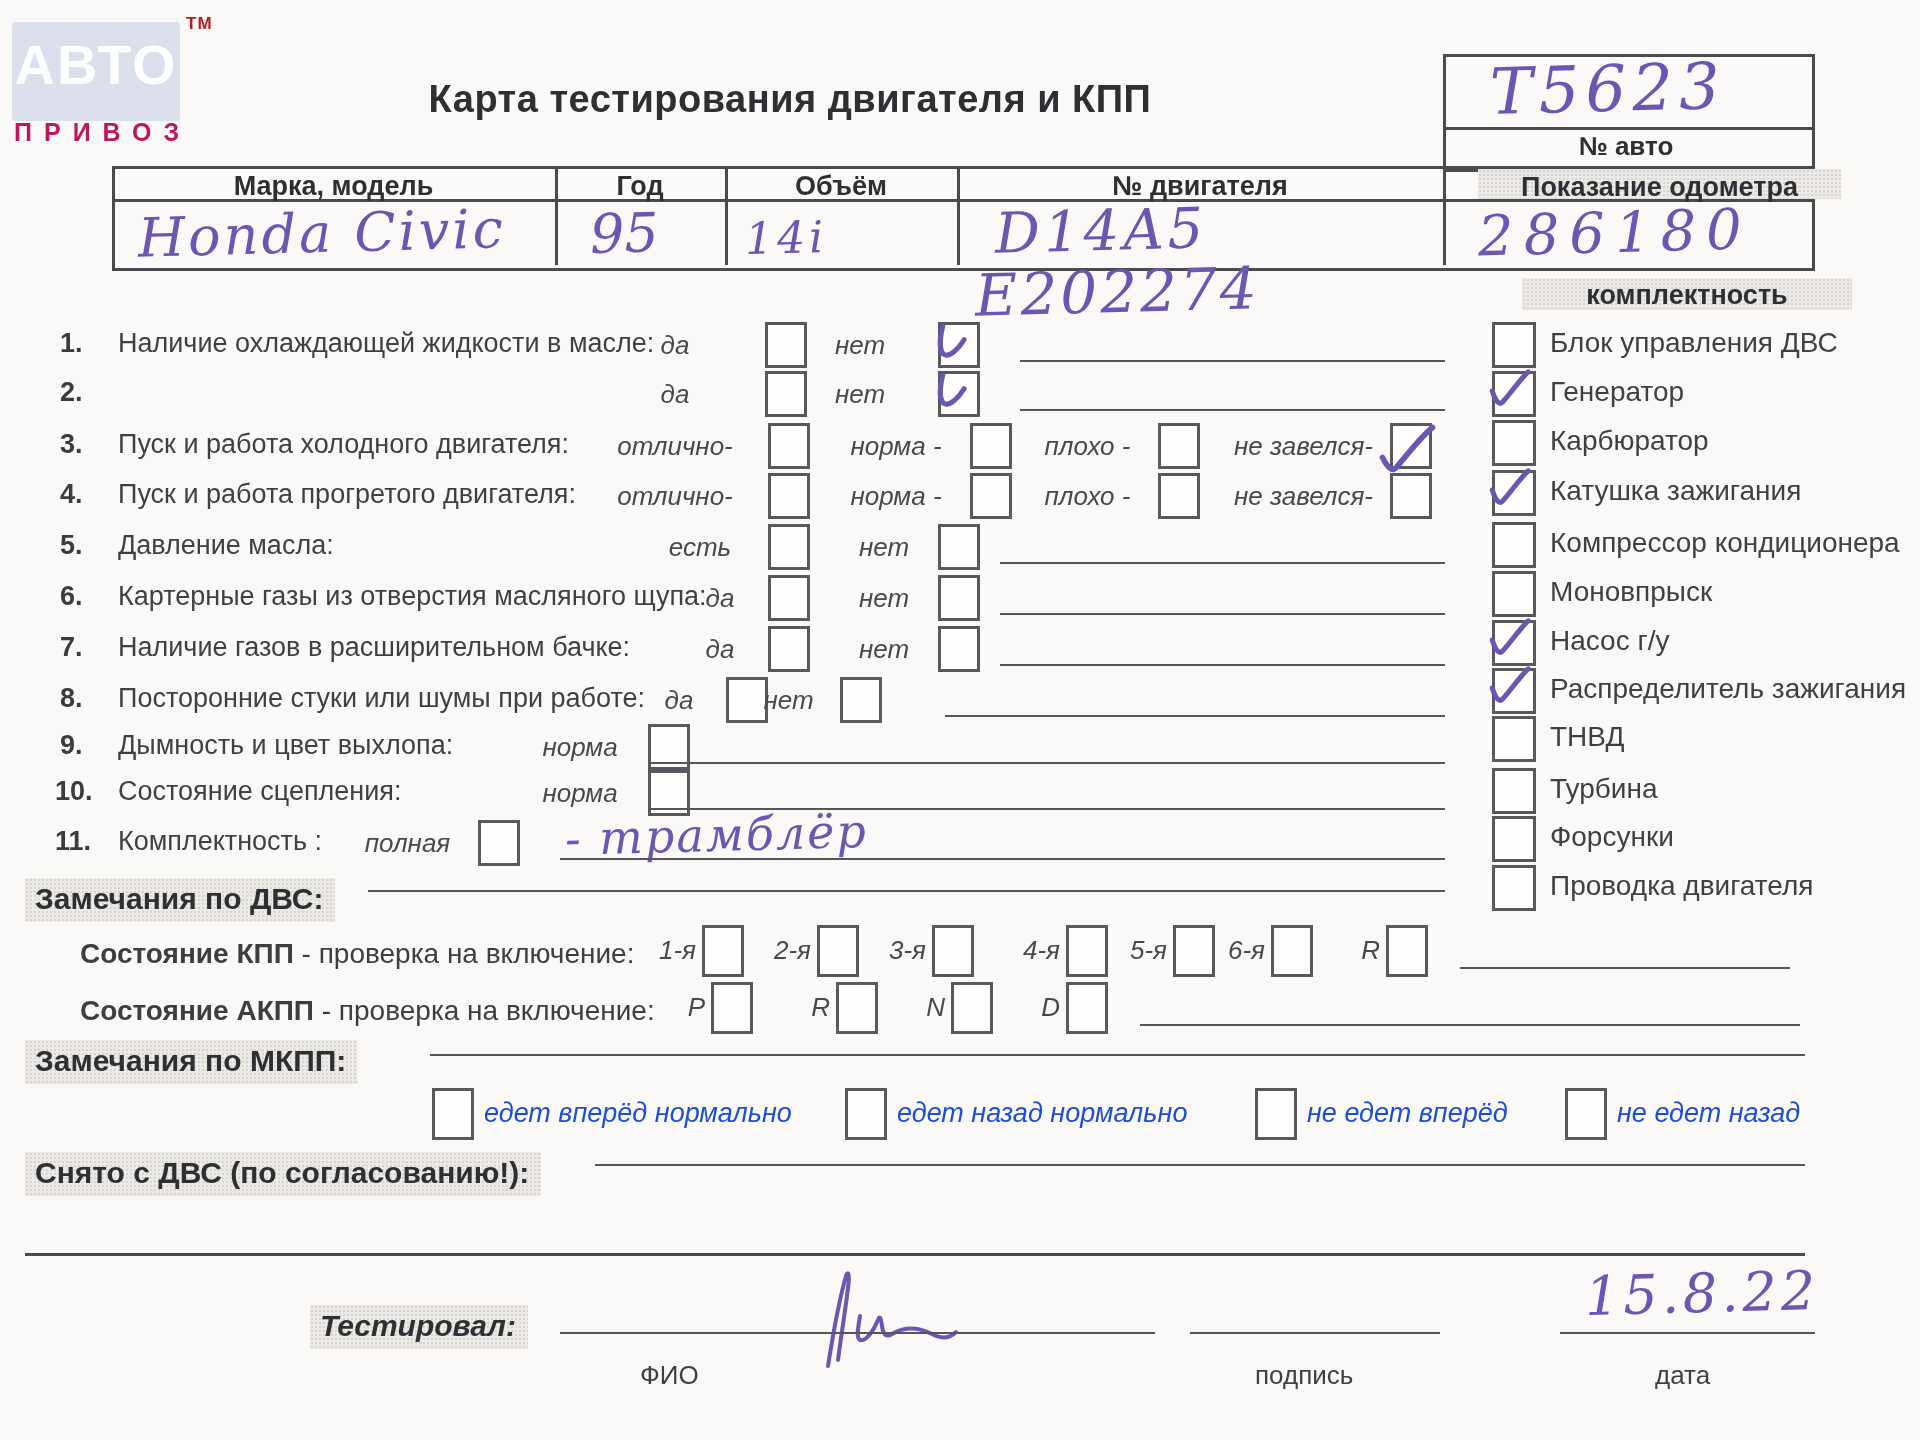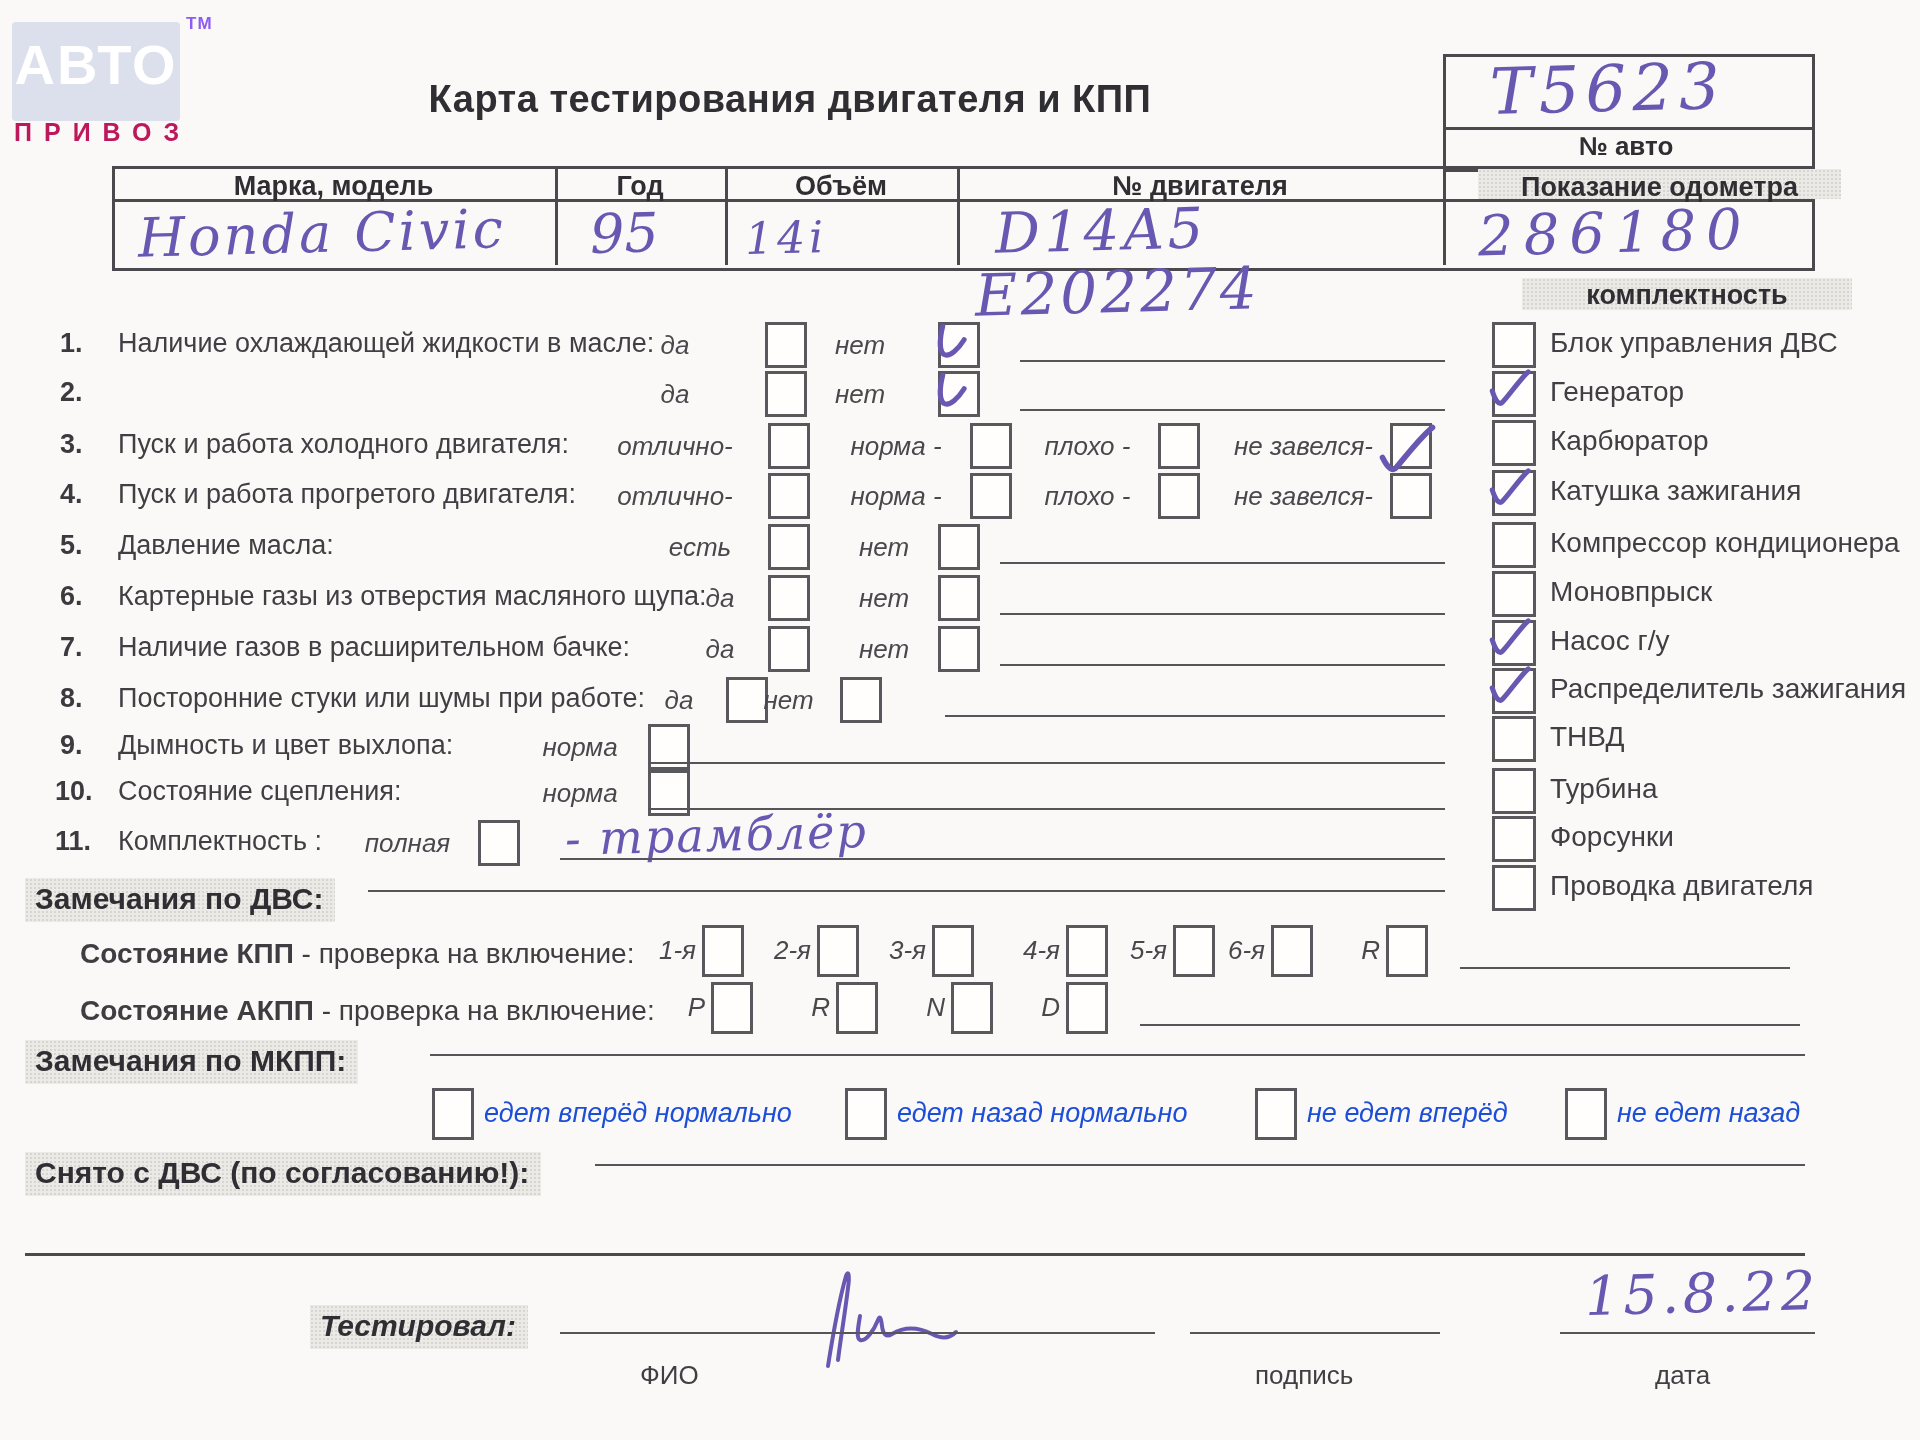--- a/index.html
+++ b/index.html
@@ -3,21 +3,21 @@
 <meta charset="utf-8">
 <style>
   html,body{margin:0;padding:0;background:#e8e8e8;}
   .page{position:relative;width:1920px;height:1440px;margin:0 auto;background:#fbf9f7;
         font-family:"Liberation Sans",sans-serif;color:#3d3d42;overflow:hidden;}
   .abs{position:absolute;}
   
   .logo-block{position:absolute;left:12px;top:22px;width:168px;height:99px;background:#dcdfec;
               color:#ffffff;font-weight:bold;font-size:56px;text-align:center;line-height:86px;
               letter-spacing:2px;border-radius:4px;}
-  .logo-tm{position:absolute;left:186px;top:14px;font-size:17px;color:#8b5cf6;font-weight:bold;letter-spacing:1px;}
+  .logo-tm{position:absolute;left:186px;top:14px;font-size:17px;color:#b91c1c;font-weight:bold;letter-spacing:1px;}
   .logo-sub{position:absolute;left:14px;top:118px;width:168px;font-size:25px;color:#be185d;
             letter-spacing:12px;font-weight:bold;}
   
   .title{position:absolute;left:320px;top:78px;width:940px;text-align:center;font-size:38px;
          font-weight:bold;color:#2e2e33;margin:0;letter-spacing:0.5px;}
   
   .hw{font-family:"DejaVu Serif",serif;font-style:italic;color:#6a57b2;transform:rotate(-1.5deg);
       white-space:nowrap;}
   
   .frame{position:absolute;border:3px solid #4a4a4e;background:transparent;}

